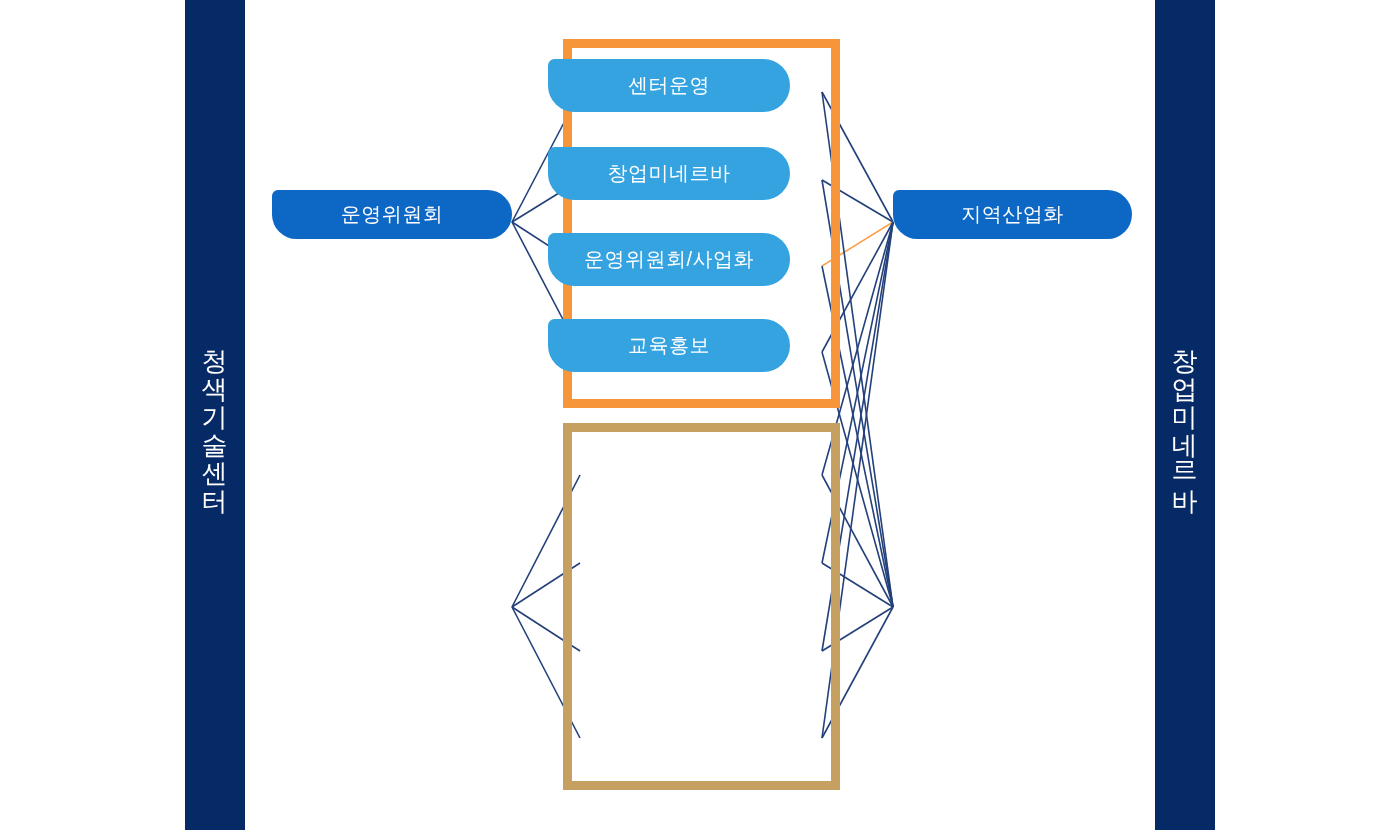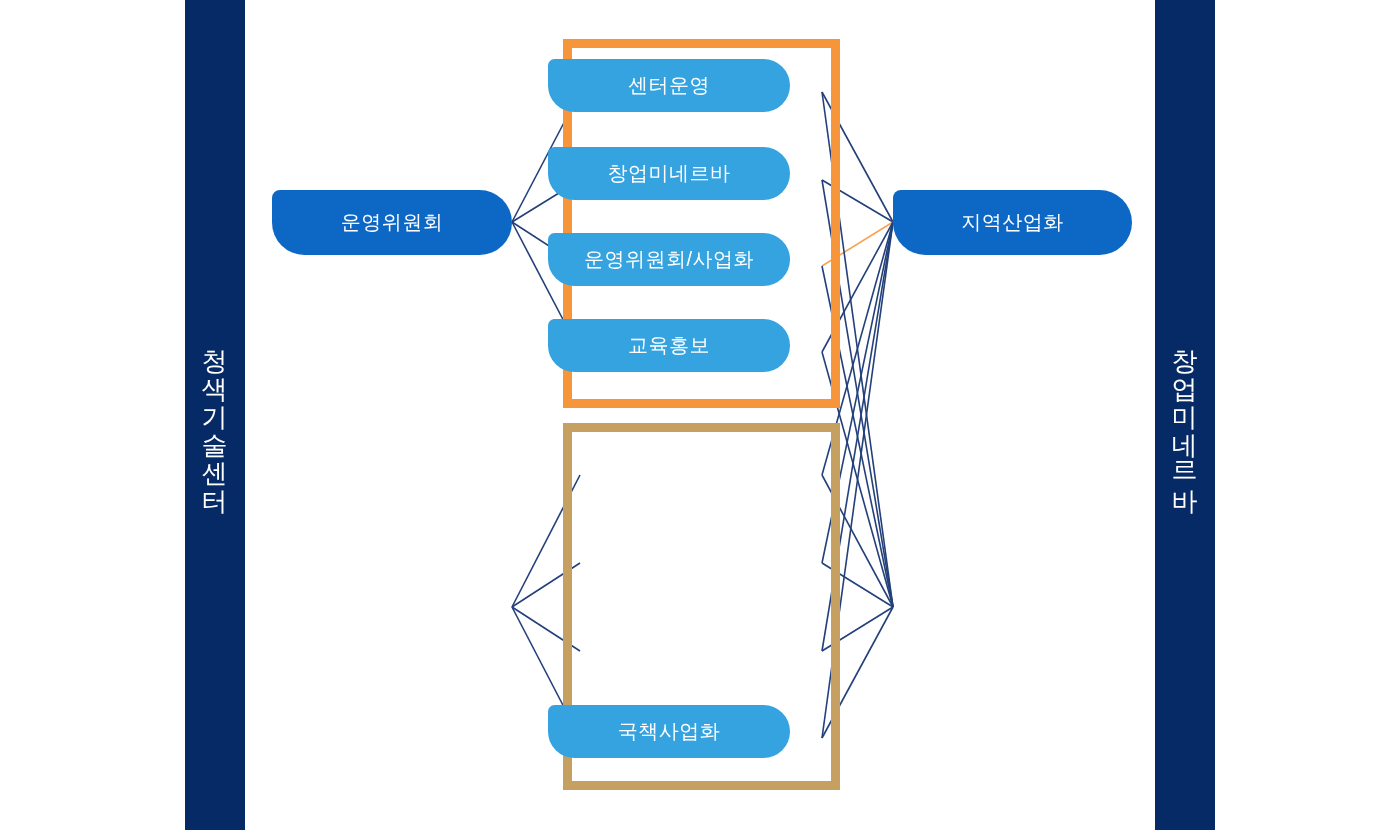--- a/index.html
+++ b/index.html
@@ -32,21 +32,21 @@
 
   .gbox{position:absolute;left:563px;width:277px;border-style:solid;border-width:9px;background:transparent;}
   .gbox.top{top:39px;height:369px;border-color:var(--group-top-border);}
   .gbox.bottom{top:423px;height:367px;border-color:var(--group-bottom-border);}
 
   .node,.pill{
     position:absolute;display:flex;align-items:center;justify-content:center;
     color:var(--text-white);font-size:20px;letter-spacing:0.5px;white-space:nowrap;
     border-radius:8px 33px 33px 33px;
   }
-  .node{width:240px;height:65px;background:var(--node-blue);}
+  .node{width:240px;height:49px;background:var(--node-blue);}
   .node.l{left:272px;}
   .node.r{left:893px;width:239px;}
   .pill{left:548px;width:242px;height:53px;background:var(--pill-blue);}
 </style>
 </head>
 <body>
 
 <div class="canvas">
 
   <svg class="edges" xmlns="http://www.w3.org/2000/svg">
@@ -86,17 +86,16 @@
     <div class="vlabel">창업미네르바</div>
   </div>
 
   <div class="node l" style="top:190px">운영위원회</div>
 
   <div class="pill" style="top:59px">센터운영</div>
   <div class="pill" style="top:147px">창업미네르바</div>
   <div class="pill" style="top:233px">운영위원회/사업화</div>
   <div class="pill" style="top:319px">교육홍보</div>
 
-  <div class="pill" style="top:705px">국책사업화</div>
 
   <div class="node r" style="top:190px">지역산업화</div>
 
 </div>
 
 </body></html>

